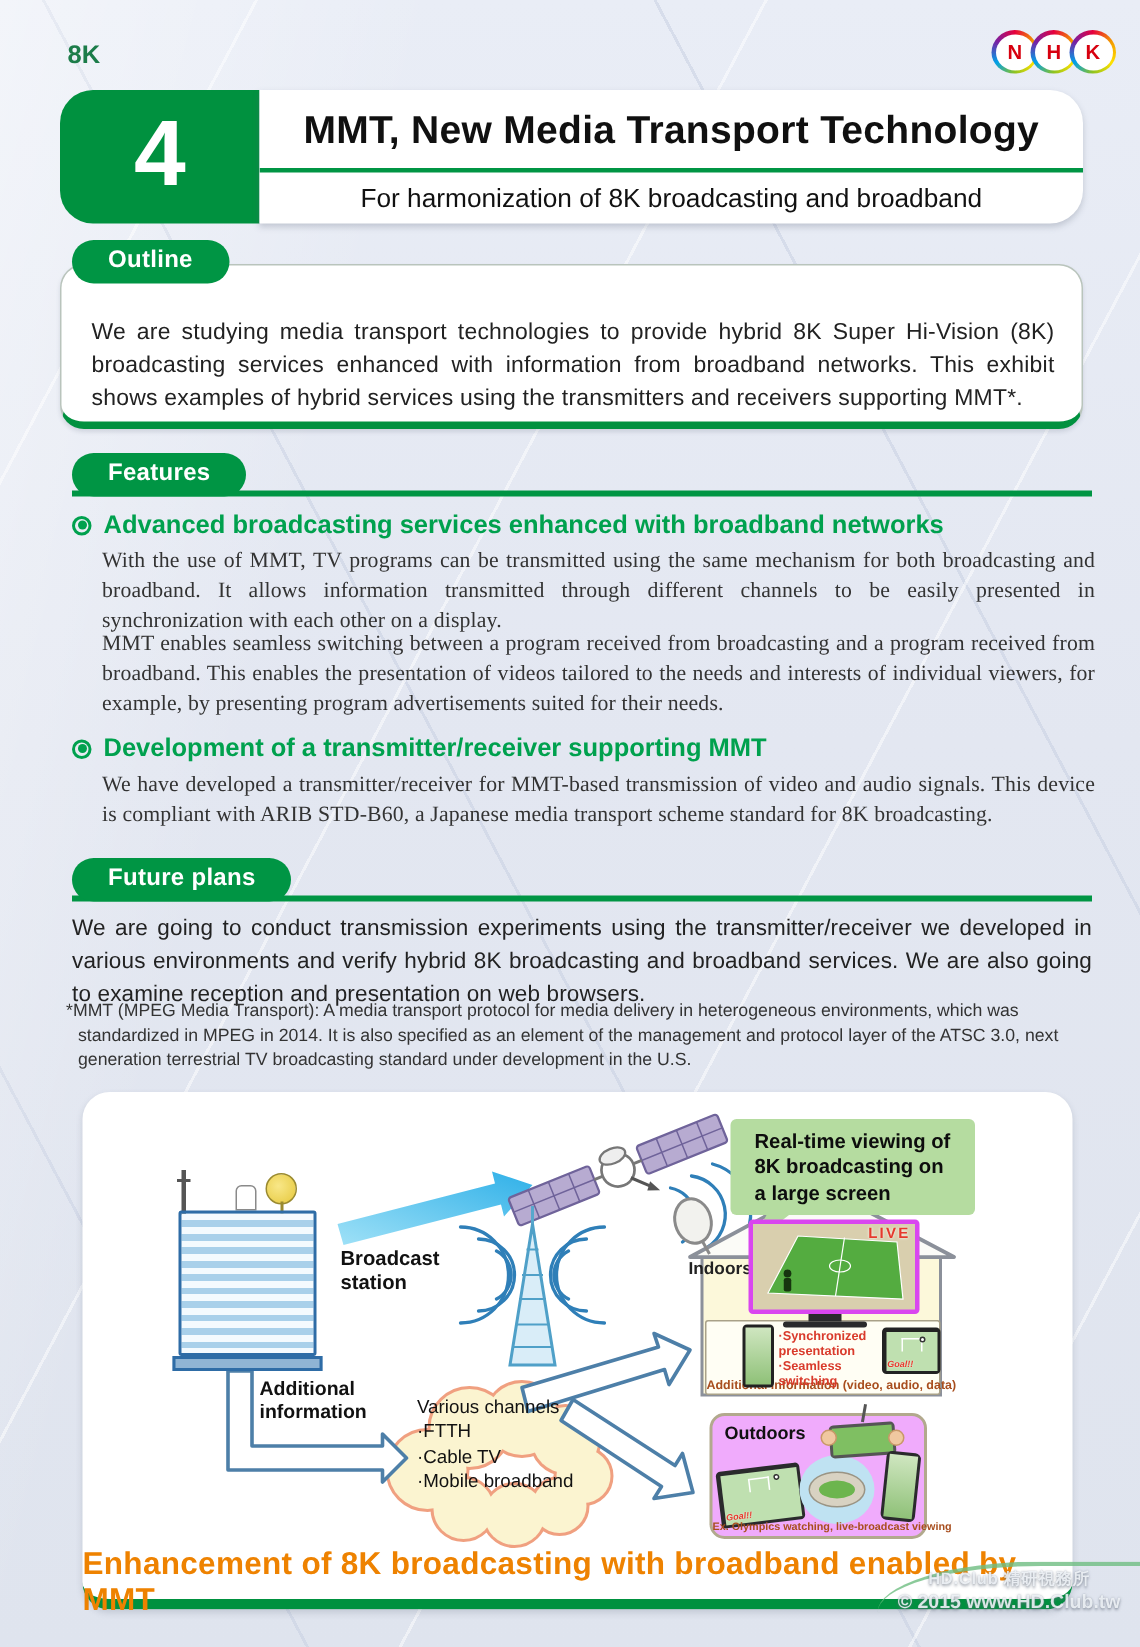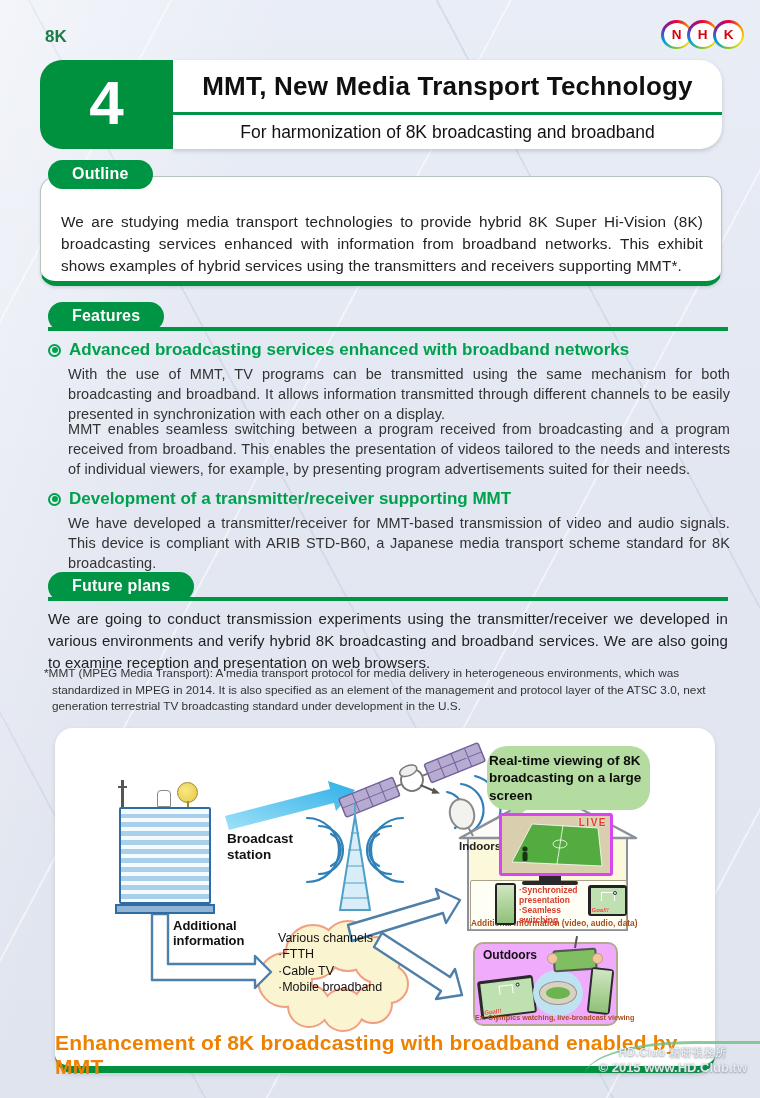--- a/index.html
+++ b/index.html
@@ -37,21 +37,21 @@
   
   .outline-card { position:absolute; left:40px; top:176px; width:682px; height:110px; background:#fff;
     border:1px solid #b9c4bc; border-bottom:5px solid #00913f; border-radius:16px;
     box-shadow:0 2px 3px rgba(90,100,120,.18); padding:34px 18px 0 20px; }
   .outline-card p { font-size:15.3px; line-height:1.43; color:#222; text-align:justify; letter-spacing:.15px; }
   
   .feat { position:absolute; left:48px; width:682px; }
   .feat-head { display:flex; align-items:center; gap:8px; color:#00a14e; font-size:17px; font-weight:bold; }
   .bullet { flex:0 0 auto; width:13px; height:13px; border:2.5px solid #00a14e; border-radius:50%; position:relative; }
   .bullet::after { content:""; position:absolute; inset:1.5px; background:#00a14e; border-radius:50%; }
-  .feat-body { margin:4px 0 0 20px; font-size:14.5px; line-height:1.38; color:#333; text-align:justify; letter-spacing:.1px; }
+  .feat-body { margin:4px 0 0 20px; font-size:14.5px; line-height:1.38; color:#333; text-align:justify; letter-spacing:.1px;font-family:Liberation Serif, serif; }
   .future-body { position:absolute; left:48px; top:608px; width:680px; font-size:15px; line-height:1.45; color:#222; text-align:justify; letter-spacing:.1px; }
   .footnote { position:absolute; left:44px; top:665px; width:686px; font-size:11.8px; line-height:1.4; color:#333; padding-left:8px; text-indent:-8px; }
   
   .panel { position:absolute; left:55px; top:728px; width:660px; height:345px; background:#fff;
     border-radius:18px; border-bottom:7px solid #00913f; box-shadow:0 2px 4px rgba(90,100,120,.2); }
   .panel .art { position:absolute; inset:0; }
   .abs { position:absolute; }
   
   .station { left:58px; top:52px; width:110px; height:134px; }
   .st-ant { left:8px; top:0; width:2.5px; height:30px; background:#555; }
@@ -59,21 +59,21 @@
   .st-cyl { left:44px; top:10px; width:14px; height:17px; background:#fff; border:1.5px solid #8a8a8a; border-radius:4px 4px 0 0; }
   .st-dish { left:64px; top:2px; width:21px; height:21px; border-radius:50%; background:radial-gradient(circle at 40% 40%, #f8e788, #e6c83c); border:1.5px solid #9a8a30; }
   .st-dish::after { content:""; position:absolute; left:9px; top:18px; width:2px; height:8px; background:#9a8a30; }
   .st-body { left:6px; top:27px; width:92px; height:97px; border:2px solid #2e6ca6; border-radius:2px;
     background:repeating-linear-gradient(180deg,#f4fafe 0 4.5px,#a9d0ea 4.5px 9px); }
   .st-plinth { left:2px; top:124px; width:100px; height:10px; background:#8fb4d4; border:2px solid #2e6ca6; }
   .station-label { left:172px; top:103px; width:95px; font-size:13.5px; font-weight:700; color:#111; line-height:1.18; }
   .addl-label { left:118px; top:190px; width:90px; font-size:13px; font-weight:600; color:#111; line-height:1.18; }
   .cloud-text { left:223px; top:202px; width:125px; font-size:12.5px; color:#111; line-height:1.3; font-weight:500; }
   
-  .bubble { left:432px; top:18px; width:163px; background:#b5dca0; border-radius:20px; padding:6px 2px;
+  .bubble { left:432px; top:18px; width:163px; background:#b5dca0; border-radius:4px; padding:6px 16px;
     font-size:13.5px; font-weight:600; color:#0d0d0d; line-height:1.28; z-index:4; }
   .bubble-tail { position:absolute; left:24px; top:100%; width:0; height:0; border-top:20px solid #b5dca0;
     border-right:15px solid transparent; transform:skewX(-28deg); transform-origin:top; }
   .indoors-label { left:404px; top:112px; font-size:11.5px; font-weight:600; color:#222; z-index:4; }
   
   .tv { left:444px; top:85px; width:114px; height:63px; background:#d946ef; border-radius:3px; padding:3px; z-index:5; }
   .tv-screen { position:relative; width:100%; height:100%; background:#d9cfae; overflow:hidden; }
   .live { position:absolute; top:1px; right:3px; font-size:10px; font-weight:800; color:#e6392c; letter-spacing:1.5px; text-shadow:0 0 2px #fff; }
   .tv-neck { left:484px; top:148px; width:22px; height:5px; background:#2a2a2c; z-index:5; }
   .tv-base { left:467px; top:153px; width:56px; height:4px; background:#2a2a2c; border-radius:2px; z-index:5; }

